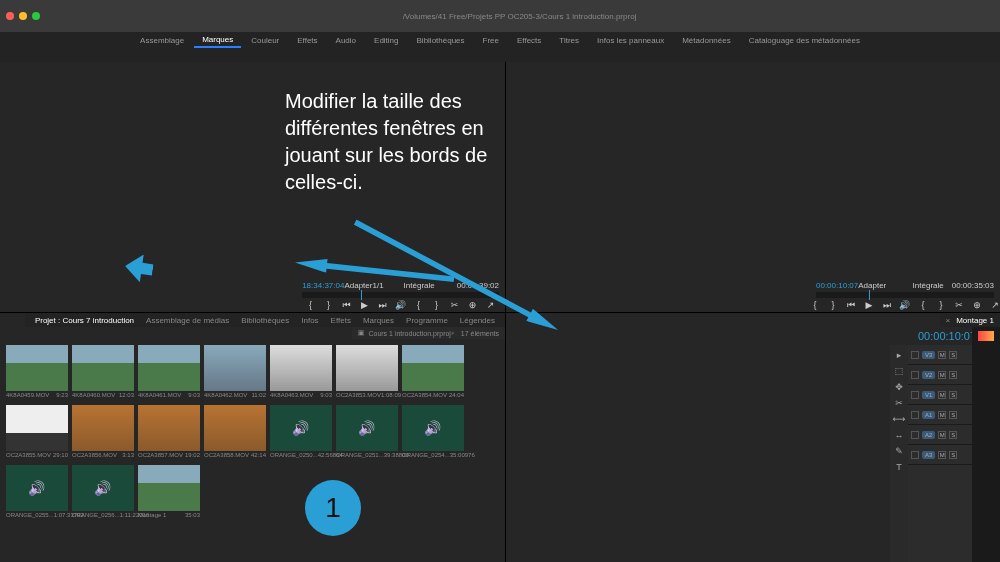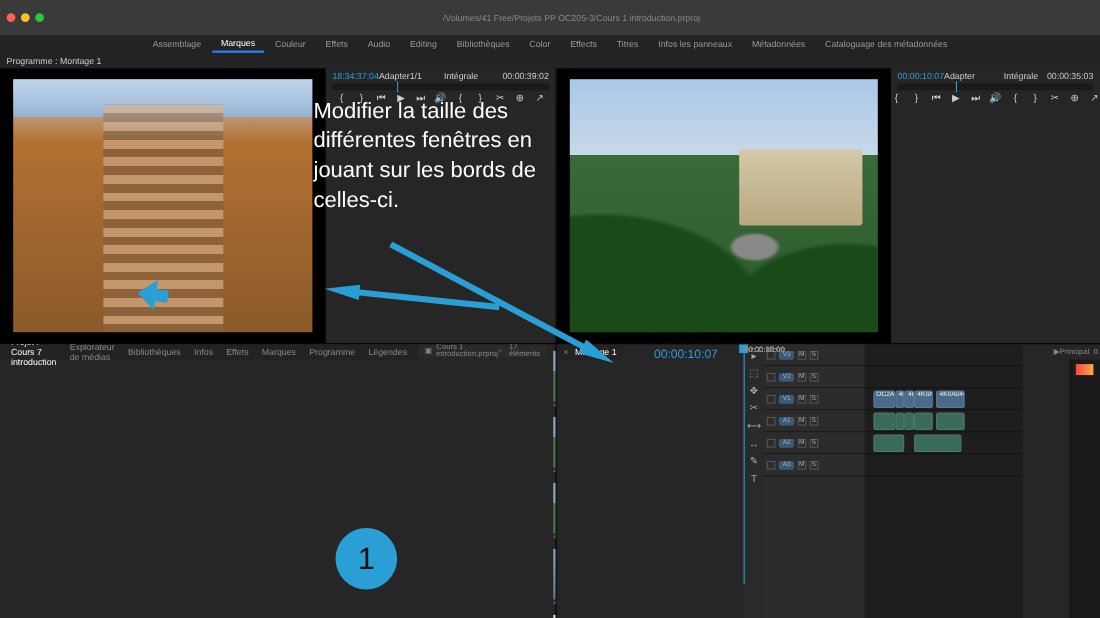--- a/index.html
+++ b/index.html
@@ -18,21 +18,21 @@
   .ws-tab { padding: 2px 8px; color: #999; cursor: pointer; }
   .ws-tab.active { color: #fff; border-bottom: 2px solid #2a7fff; }
   
   
   .panel-hdrs { height: 14px; background: #232323; display: flex; font-size: 8px; }
   .panel-hdr-left { width: 505px; display: flex; align-items: center; gap: 10px; padding-left: 6px; color: #ccc; }
   .panel-hdr-right { flex: 1; display: flex; align-items: center; gap: 10px; padding-left: 6px; color: #ccc; }
   
   
   .quad { display: grid; grid-template-columns: 505px 1fr; grid-template-rows: 250px 1fr; height: 518px; gap: 1px; background: #000; }
-  .pane { background: #262626; display: flex; flex-direction: row; overflow: hidden; }
+  .pane { background: #262626; display: flex; flex-direction: column; overflow: hidden; align-items: flex-end; }
   
   
   .monitor-view { flex: 1; background: #000; display: flex; align-items: center; justify-content: center; position: relative; }
   .mock-img { width: 92%; height: 92%; position: relative; overflow: hidden; }
   
   
   .src-img { background: linear-gradient(180deg, #9bb4d4 0%, #7a9cc4 15%, #b87333 15%, #8b5a2b 100%); }
   .src-img::before { content: ""; position: absolute; left: 30%; right: 30%; top: 10%; bottom: 0; background: repeating-linear-gradient(180deg, #c4966a 0 8px, #8b6239 8px 16px); }
   .src-img::after { content: ""; position: absolute; left: 0; right: 0; top: 0; height: 25%; background: linear-gradient(180deg, rgba(200,220,240,.8), transparent); }
   
@@ -117,32 +117,29 @@
 </div>
 
 <div class="ws-tabs" id="ws-tabs">
     <span class="ws-tab">Assemblage</span>
     <span class="ws-tab active">Marques</span>
     <span class="ws-tab">Couleur</span>
     <span class="ws-tab">Effets</span>
     <span class="ws-tab">Audio</span>
     <span class="ws-tab">Editing</span>
     <span class="ws-tab">Bibliothèques</span>
-    <span class="ws-tab">Color</span>
+    <span class="ws-tab">Free</span>
     <span class="ws-tab">Effects</span>
     <span class="ws-tab">Titres</span>
     <span class="ws-tab">Infos les panneaux</span>
     <span class="ws-tab">Métadonnées</span>
     <span class="ws-tab">Cataloguage des métadonnées</span>
   </div>
 
 <div class="panel-hdrs">
-  <div class="panel-hdr-right">
-    <span>Programme : Montage 1</span>
-  </div>
 </div>
 
 <div class="quad">
 
   <div class="pane">
     <div class="monitor-view">
       <div class="mock-img src-img"></div>
     </div>
     <div class="mon-ctrl">
       <div class="mon-info">
@@ -196,21 +193,21 @@
           <span class="mon-btn">✂</span>
           <span class="mon-btn">⊕</span>
           <span class="mon-btn">↗</span>
         </div>
     </div>
   </div>
 
   <div class="pane">
     <div class="proj-tabs" id="proj-tabs">
         <span class="proj-tab active">Projet : Cours 7 introduction</span>
-        <span class="proj-tab">Explorateur de médias</span>
+        <span class="proj-tab">Assemblage de médias</span>
         <span class="proj-tab">Bibliothèques</span>
         <span class="proj-tab">Infos</span>
         <span class="proj-tab">Effets</span>
         <span class="proj-tab">Marques</span>
         <span class="proj-tab">Programme</span>
         <span class="proj-tab">Légendes</span>
       </div>
     <div class="proj-sub">
       <span>▣</span>
       <span style="margin-left:4px">Cours 1 introduction.prproj</span>

